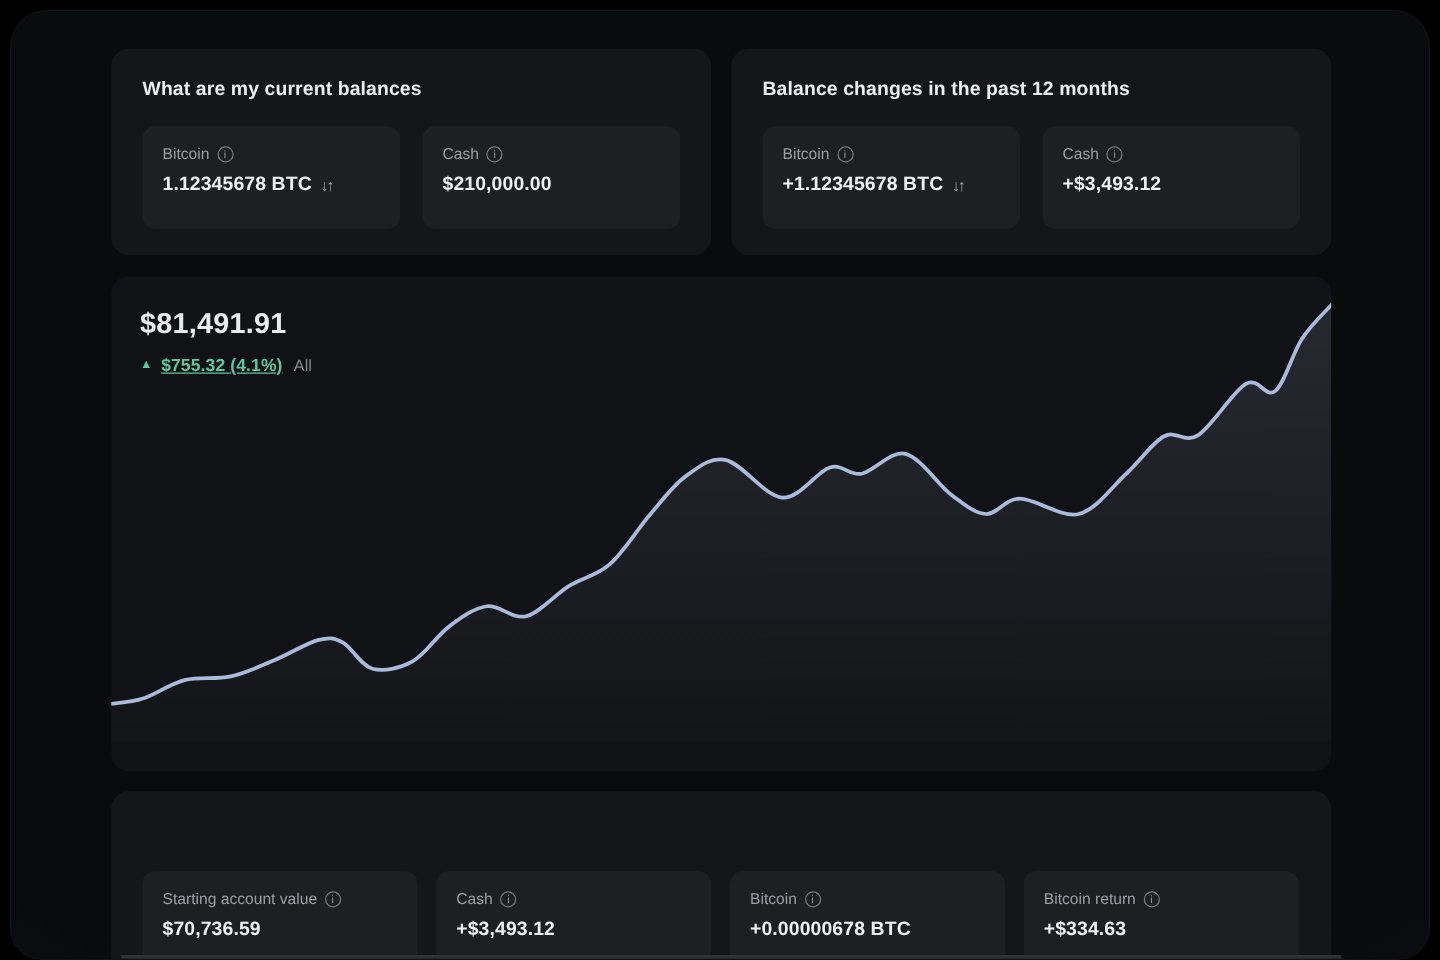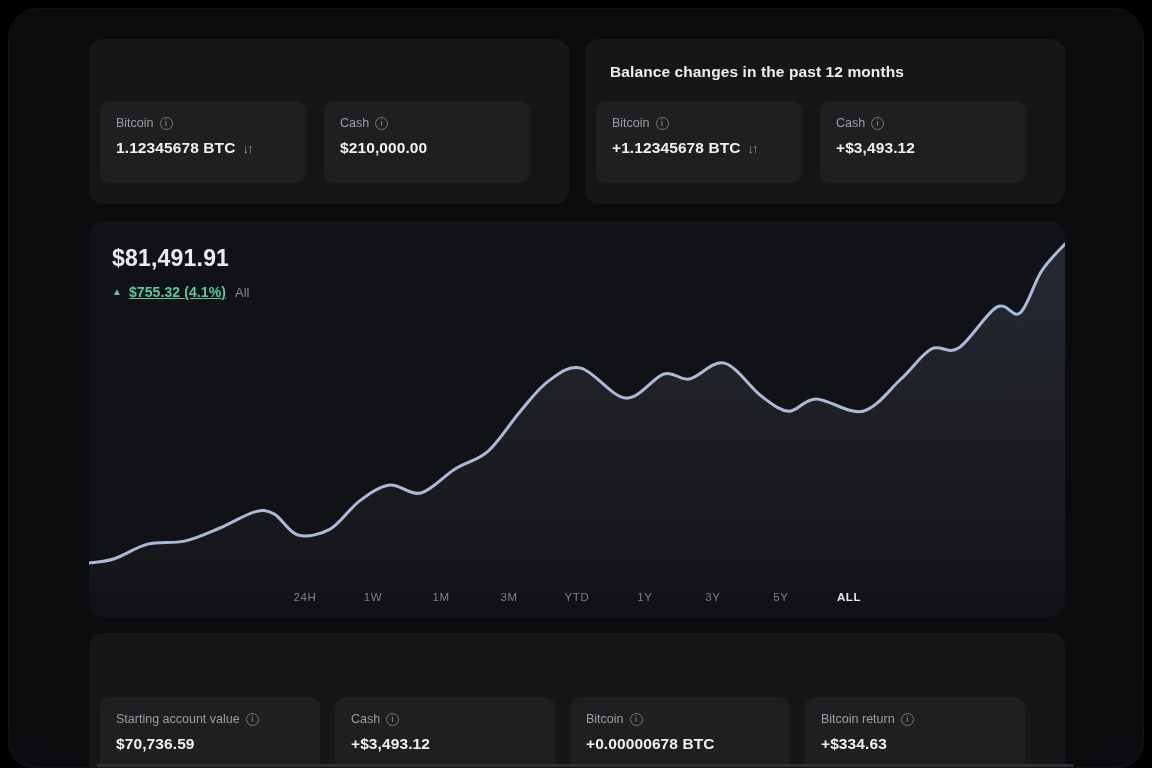--- a/index.html
+++ b/index.html
@@ -16,21 +16,21 @@
     position:absolute; background:#151618; border-radius:14px;
   }
   .card-a { left:80px; top:30px; width:480px; height:165px; }
   .card-b { left:576px; top:30px; width:480px; height:165px; }
   .chart-card { left:80px; top:212px; width:976px; height:396px; background:#111215; }
   .card-bottom { left:80px; top:624px; width:976px; height:170px; }
   .card-title {
     position:absolute; left:25px; top:24px;
     font-size:15.5px; font-weight:700; color:#edeef0; letter-spacing:0.1px;
   }
-  .tiles { position:absolute; left:11px; top:62px; display:flex; gap:18px;text-align:right; }
+  .tiles { position:absolute; left:25px; top:62px; display:flex; gap:18px;text-align:right; }
   .card-bottom .tiles { top:64px; gap:15px; }
   .tile {
     width:206px; height:82px; background:#1e1f21; border-radius:10px;
     padding:15px 16px;
   }
   .card-bottom .tile { width:220px; height:86px; }
   .tile-label {
     display:flex; align-items:center; gap:6px;
     font-size:12.5px; color:#9b9ea3;
   }
@@ -64,20 +64,21 @@
     position:absolute; left:88px; bottom:0; width:976px; height:3px;
     background:#2f3134; z-index:5;
   }
 </style>
 </head>
 <body>
 
 <div class="window">
 
   <section class="card card-a">
+    <h2 class="card-title">What are my current balances</h2>
     <div class="tiles">
       <div class="tile">
         <div class="tile-label">
           <span>Bitcoin</span>
           <span class="info-icon">i</span>
         </div>
         <div class="tile-value">
           <span>1.12345678 BTC</span>
           <span class="swap-icon">↓↑</span>
         </div>
@@ -131,31 +132,20 @@
     <svg class="chart-svg" id="chart-svg" viewBox="0 0 976 396" preserveAspectRatio="none">
       <defs>
         <linearGradient id="fillGrad" x1="0" y1="0" x2="0" y2="1">
           <stop id="grad-top" offset="0" stop-opacity="0.14" stop-color="#a9bada"></stop>
           <stop id="grad-bot" offset="1" stop-opacity="0.015" stop-color="#a9bada"></stop>
         </linearGradient>
       </defs>
       <path id="area-path" fill="url(#fillGrad)" stroke="none" d="M 0.0,342.0 C 4.2,341.3 15.6,341.0 25.4,337.8 C 35.1,334.7 46.8,326.1 58.6,323.1 C 70.3,320.2 83.6,322.8 95.6,320.1 C 107.7,317.4 119.1,311.9 130.8,307.0 C 142.5,302.2 156.8,293.2 165.9,290.9 C 175.0,288.6 178.3,289.3 185.4,293.1 C 192.6,297.0 199.6,311.5 208.9,314.0 C 218.1,316.5 230.8,313.8 241.1,308.1 C 251.3,302.5 260.4,287.5 270.4,280.1 C 280.3,272.7 290.4,265.3 300.6,264.0 C 310.9,262.7 320.9,274.7 331.8,272.0 C 342.7,269.4 354.8,254.9 366.0,247.9 C 377.2,240.9 388.3,239.8 399.2,230.1 C 410.1,220.5 421.3,201.9 431.4,190.2 C 441.5,178.5 449.6,167.1 459.7,159.9 C 469.8,152.7 479.1,144.3 491.9,147.1 C 504.8,150.0 523.0,176.1 536.8,177.1 C 550.6,178.1 564.3,156.2 574.9,153.0 C 585.4,149.8 590.2,159.8 600.2,158.0 C 610.3,156.2 623.3,139.3 635.4,142.1 C 647.4,145.0 661.7,167.2 672.5,175.2 C 683.2,183.2 690.7,189.7 699.8,190.2 C 708.9,190.6 714.8,177.9 727.1,177.9 C 739.5,177.9 759.8,193.5 774.0,190.2 C 788.1,186.8 800.6,168.3 812.0,158.0 C 823.4,147.6 832.7,133.1 842.3,128.0 C 851.9,122.8 858.7,134.1 869.6,127.1 C 880.5,120.2 897.4,91.9 907.7,86.1 C 917.9,80.2 923.6,97.9 931.1,91.9 C 938.6,85.9 945.1,61.5 952.6,50.0 C 960.1,38.5 972.1,27.5 976.0,23.0 L 976,372 L 0,372 Z"></path>
       <path id="line-path" fill="none" stroke-width="3" stroke-linecap="round" stroke-linejoin="round" d="M 0.0,342.0 C 4.2,341.3 15.6,341.0 25.4,337.8 C 35.1,334.7 46.8,326.1 58.6,323.1 C 70.3,320.2 83.6,322.8 95.6,320.1 C 107.7,317.4 119.1,311.9 130.8,307.0 C 142.5,302.2 156.8,293.2 165.9,290.9 C 175.0,288.6 178.3,289.3 185.4,293.1 C 192.6,297.0 199.6,311.5 208.9,314.0 C 218.1,316.5 230.8,313.8 241.1,308.1 C 251.3,302.5 260.4,287.5 270.4,280.1 C 280.3,272.7 290.4,265.3 300.6,264.0 C 310.9,262.7 320.9,274.7 331.8,272.0 C 342.7,269.4 354.8,254.9 366.0,247.9 C 377.2,240.9 388.3,239.8 399.2,230.1 C 410.1,220.5 421.3,201.9 431.4,190.2 C 441.5,178.5 449.6,167.1 459.7,159.9 C 469.8,152.7 479.1,144.3 491.9,147.1 C 504.8,150.0 523.0,176.1 536.8,177.1 C 550.6,178.1 564.3,156.2 574.9,153.0 C 585.4,149.8 590.2,159.8 600.2,158.0 C 610.3,156.2 623.3,139.3 635.4,142.1 C 647.4,145.0 661.7,167.2 672.5,175.2 C 683.2,183.2 690.7,189.7 699.8,190.2 C 708.9,190.6 714.8,177.9 727.1,177.9 C 739.5,177.9 759.8,193.5 774.0,190.2 C 788.1,186.8 800.6,168.3 812.0,158.0 C 823.4,147.6 832.7,133.1 842.3,128.0 C 851.9,122.8 858.7,134.1 869.6,127.1 C 880.5,120.2 897.4,91.9 907.7,86.1 C 917.9,80.2 923.6,97.9 931.1,91.9 C 938.6,85.9 945.1,61.5 952.6,50.0 C 960.1,38.5 972.1,27.5 976.0,23.0" stroke="#a9bada"></path>
     </svg>
-    <div class="ranges" id="ranges">
-        <div class="range-btn">24H</div>
-        <div class="range-btn">1W</div>
-        <div class="range-btn">1M</div>
-        <div class="range-btn">3M</div>
-        <div class="range-btn">YTD</div>
-        <div class="range-btn">1Y</div>
-        <div class="range-btn">3Y</div>
-        <div class="range-btn">5Y</div>
-        <div class="range-btn active">ALL</div>
-      </div>
   </section>
 
   <section class="card card-bottom">
     <div class="tiles">
       <div class="tile">
         <div class="tile-label">
           <span>Starting account value</span>
           <span class="info-icon">i</span>
         </div>
         <div class="tile-value">

